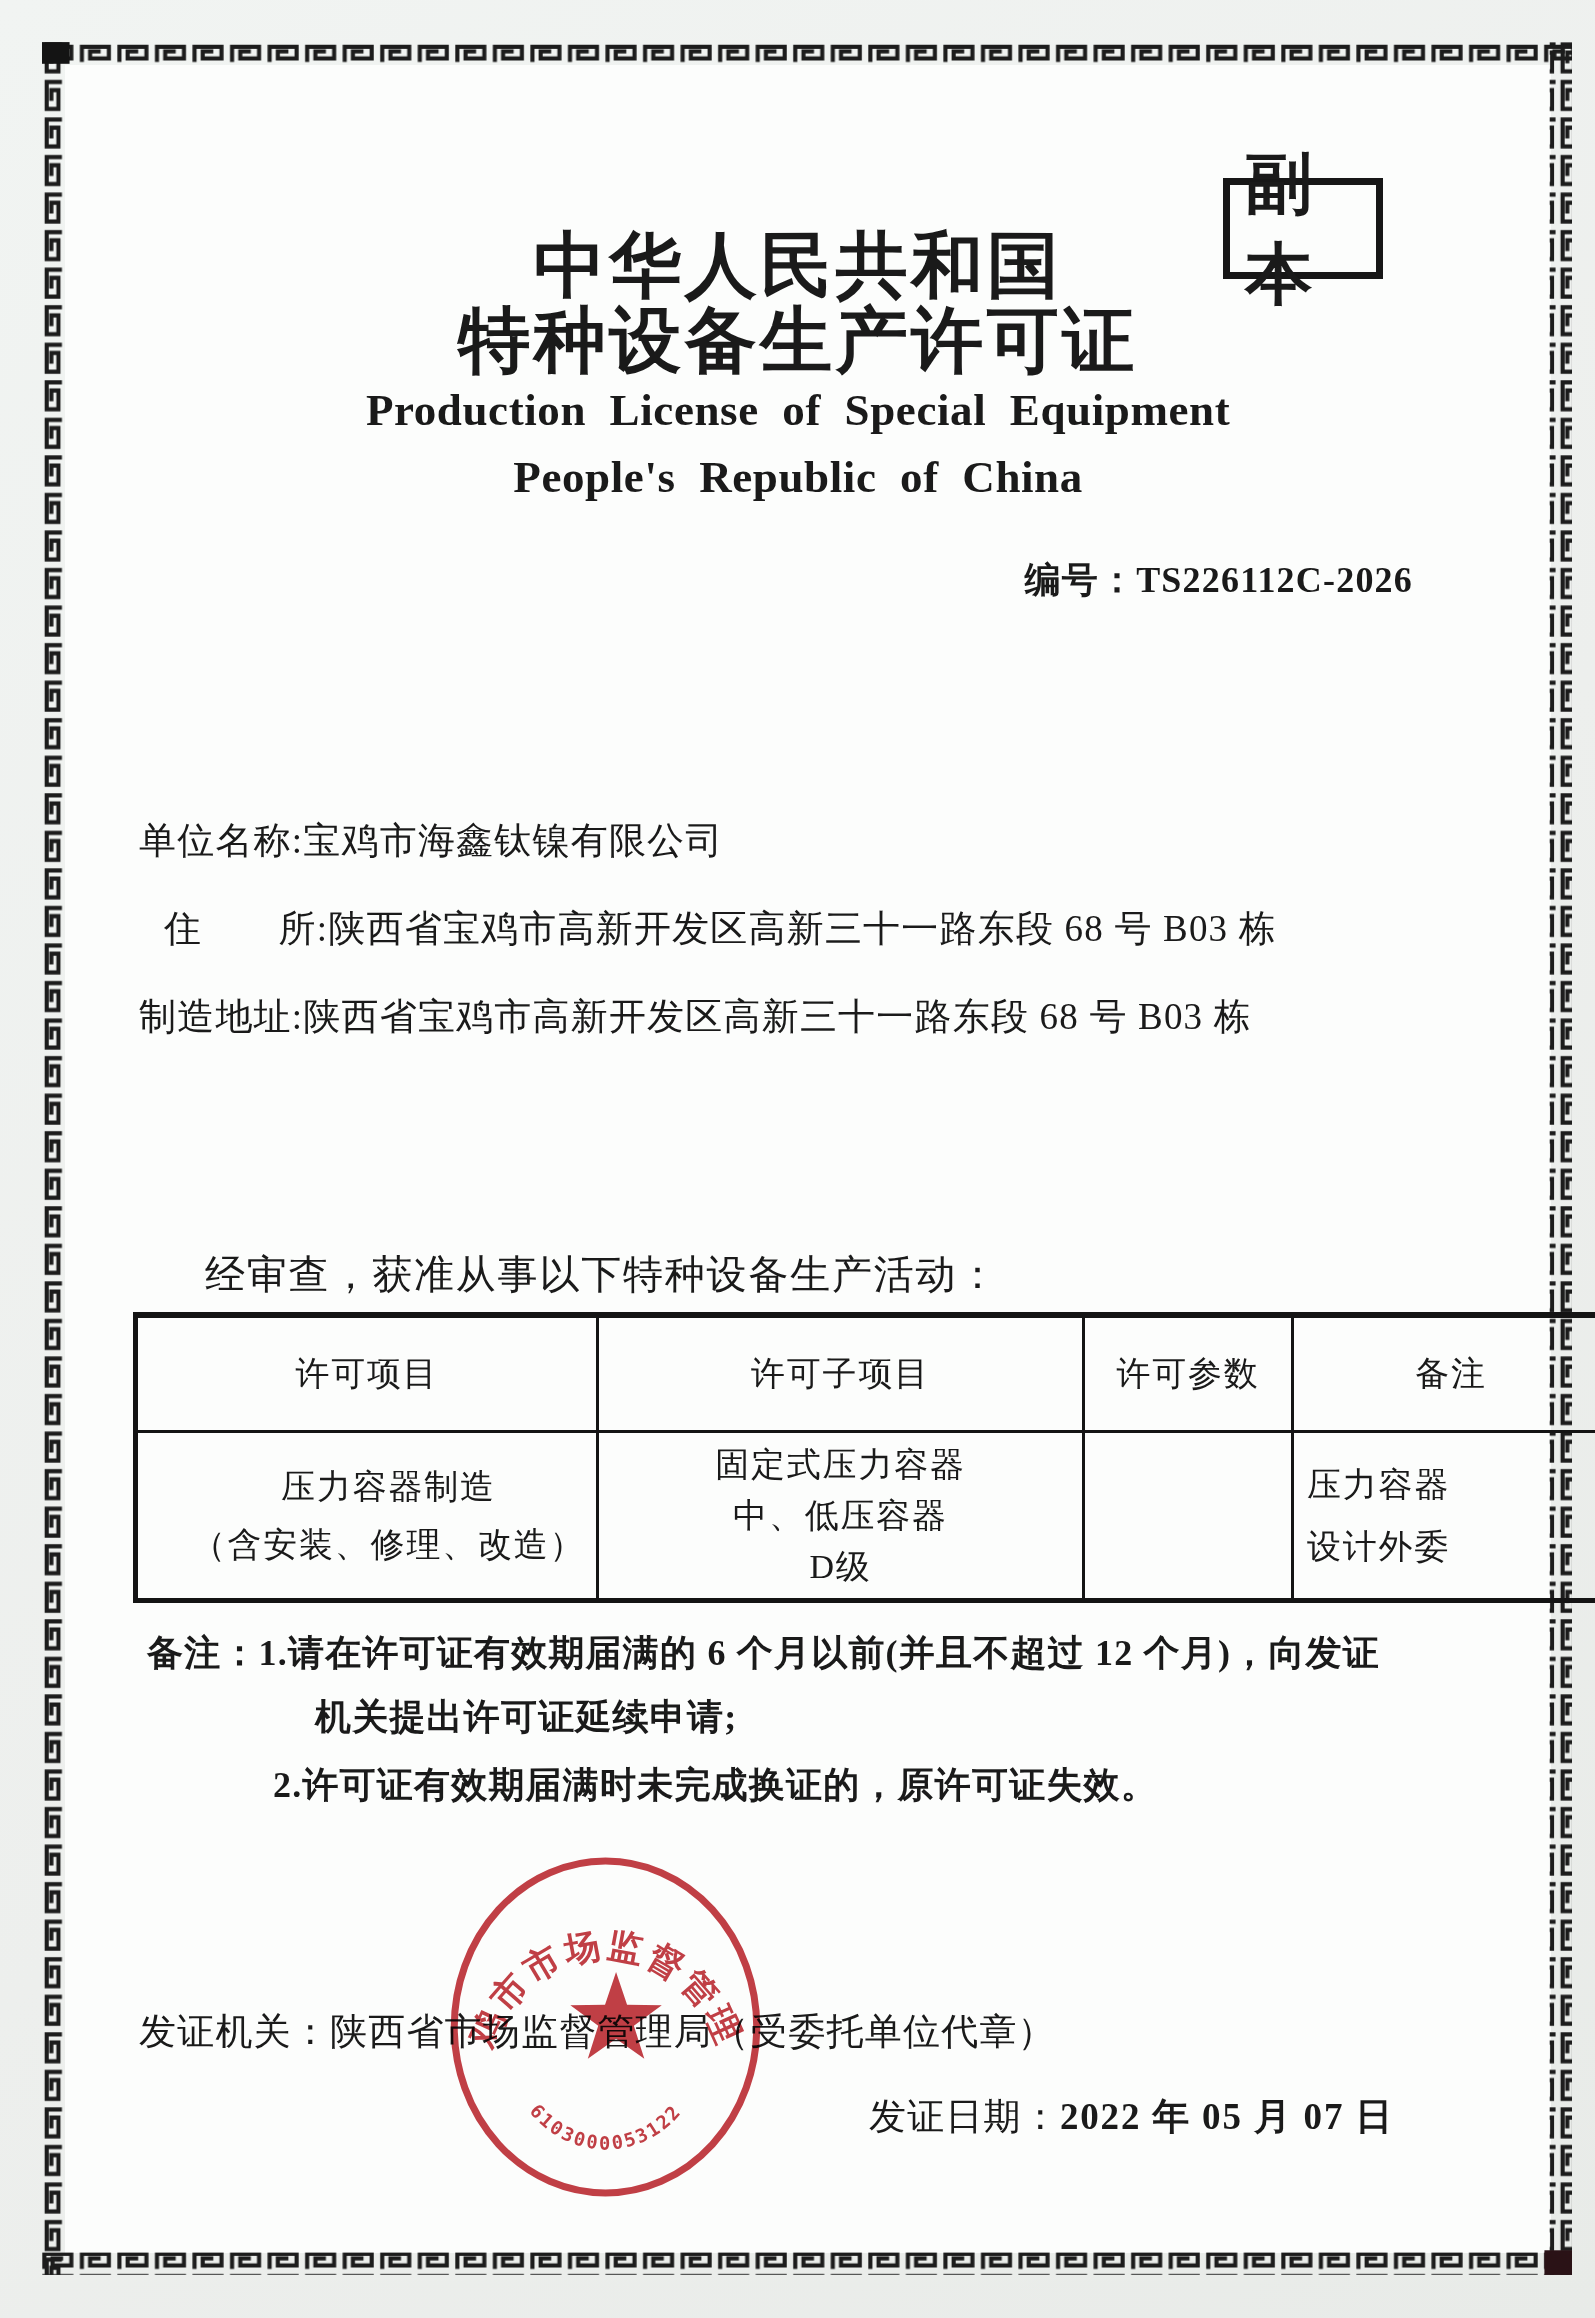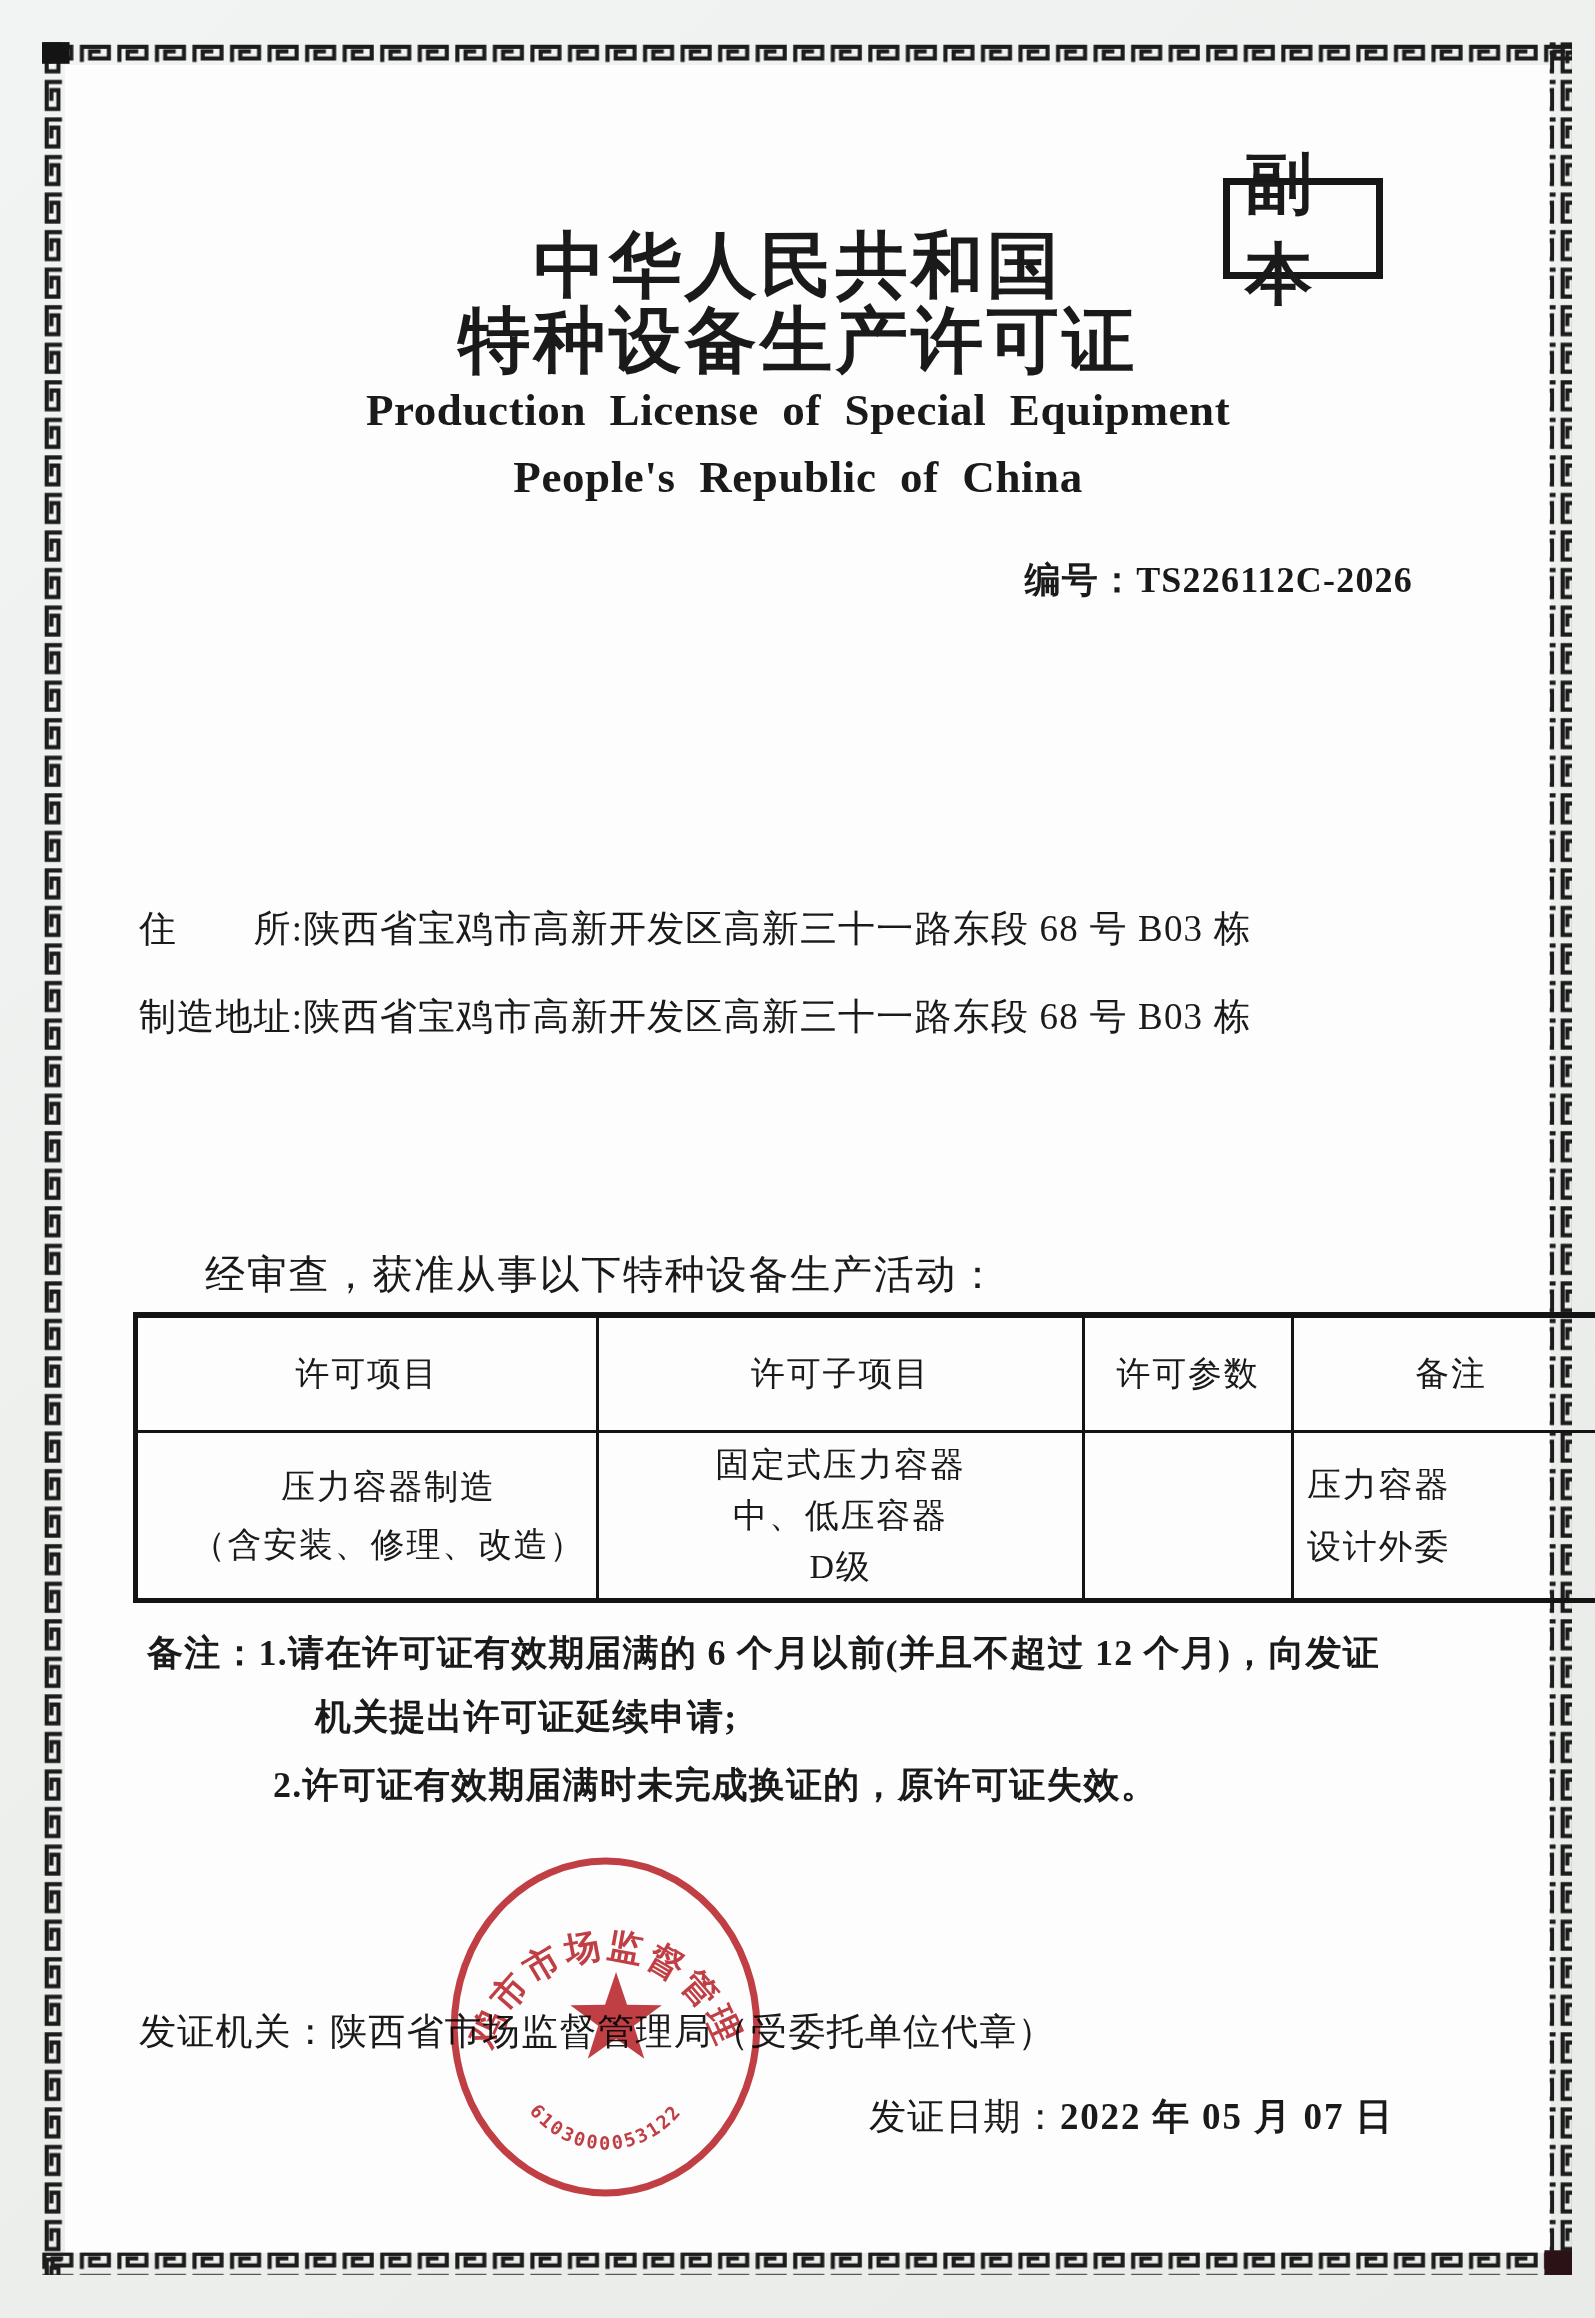--- a/index.html
+++ b/index.html
@@ -27,21 +27,21 @@
   .title-en { font-size: 45px; font-weight: bold; letter-spacing: 0.6px; word-spacing: 11.7px; }
   .e1 { top: 384px; }
   .e2 { top: 451px; }
   .fuben-box {
     position: absolute; left: 1223px; top: 178px; width: 160px; height: 101px;
     border: 7.6px solid #171717; display: flex; align-items: center; justify-content: center;
     font-size: 67px; font-weight: bold; letter-spacing: 17.6px; padding-left: 15.3px;
   }
   .license-no { top: 556px; right: 183px; font-size: 36px; font-weight: bold; letter-spacing: 1.2px; }
   .field { left: 139px; font-size: 37px; letter-spacing: 1.2px; }
-  .f1 { top: 816px; } .f2 { top: 904px; } .f3 { top: 992px; }
+  .f1 { top: 816px; } .f2 { top: 904px; margin-left: 25px; } .f3 { top: 992px; }
   .approval { left: 205px; top: 1247px; font-size: 40px; letter-spacing: 1.8px; }
   .lic-table {
     position: absolute; left: 133px; top: 1312px; width: 1480px; height: 291px;
     border: 5.3px solid #141414; border-top-width: 6.5px;
     display: grid; grid-template-columns: 461px 486px 209px auto; grid-template-rows: 115px auto;
     font-size: 34px; background: transparent;
   }
   .cell {
     border-right: 3.5px solid #141414;
     display: flex; flex-direction: column; align-items: center; justify-content: center;
@@ -97,20 +97,23 @@
 
   <div class="abs ctr title-cn t1">中华人民共和国</div>
   <div class="abs ctr title-cn t2">特种设备生产许可证</div>
   <div class="abs ctr title-en e1">Production License of Special Equipment</div>
   <div class="abs ctr title-en e2">People's Republic of China</div>
 
   <div class="abs license-no">
     <span>编号：</span><span>TS226112C-2026</span>
   </div>
 
+  <div class="abs field f1">
+    <span>单位名称:</span><span>宝鸡市海鑫钛镍有限公司</span>
+  </div>
   <div class="abs field f2">
     <span>住　　所:</span><span>陕西省宝鸡市高新开发区高新三十一路东段 68 号 B03 栋</span>
   </div>
   <div class="abs field f3">
     <span>制造地址:</span><span>陕西省宝鸡市高新开发区高新三十一路东段 68 号 B03 栋</span>
   </div>
 
   <div class="abs approval">经审查，获准从事以下特种设备生产活动：</div>
 
   <div class="lic-table">

